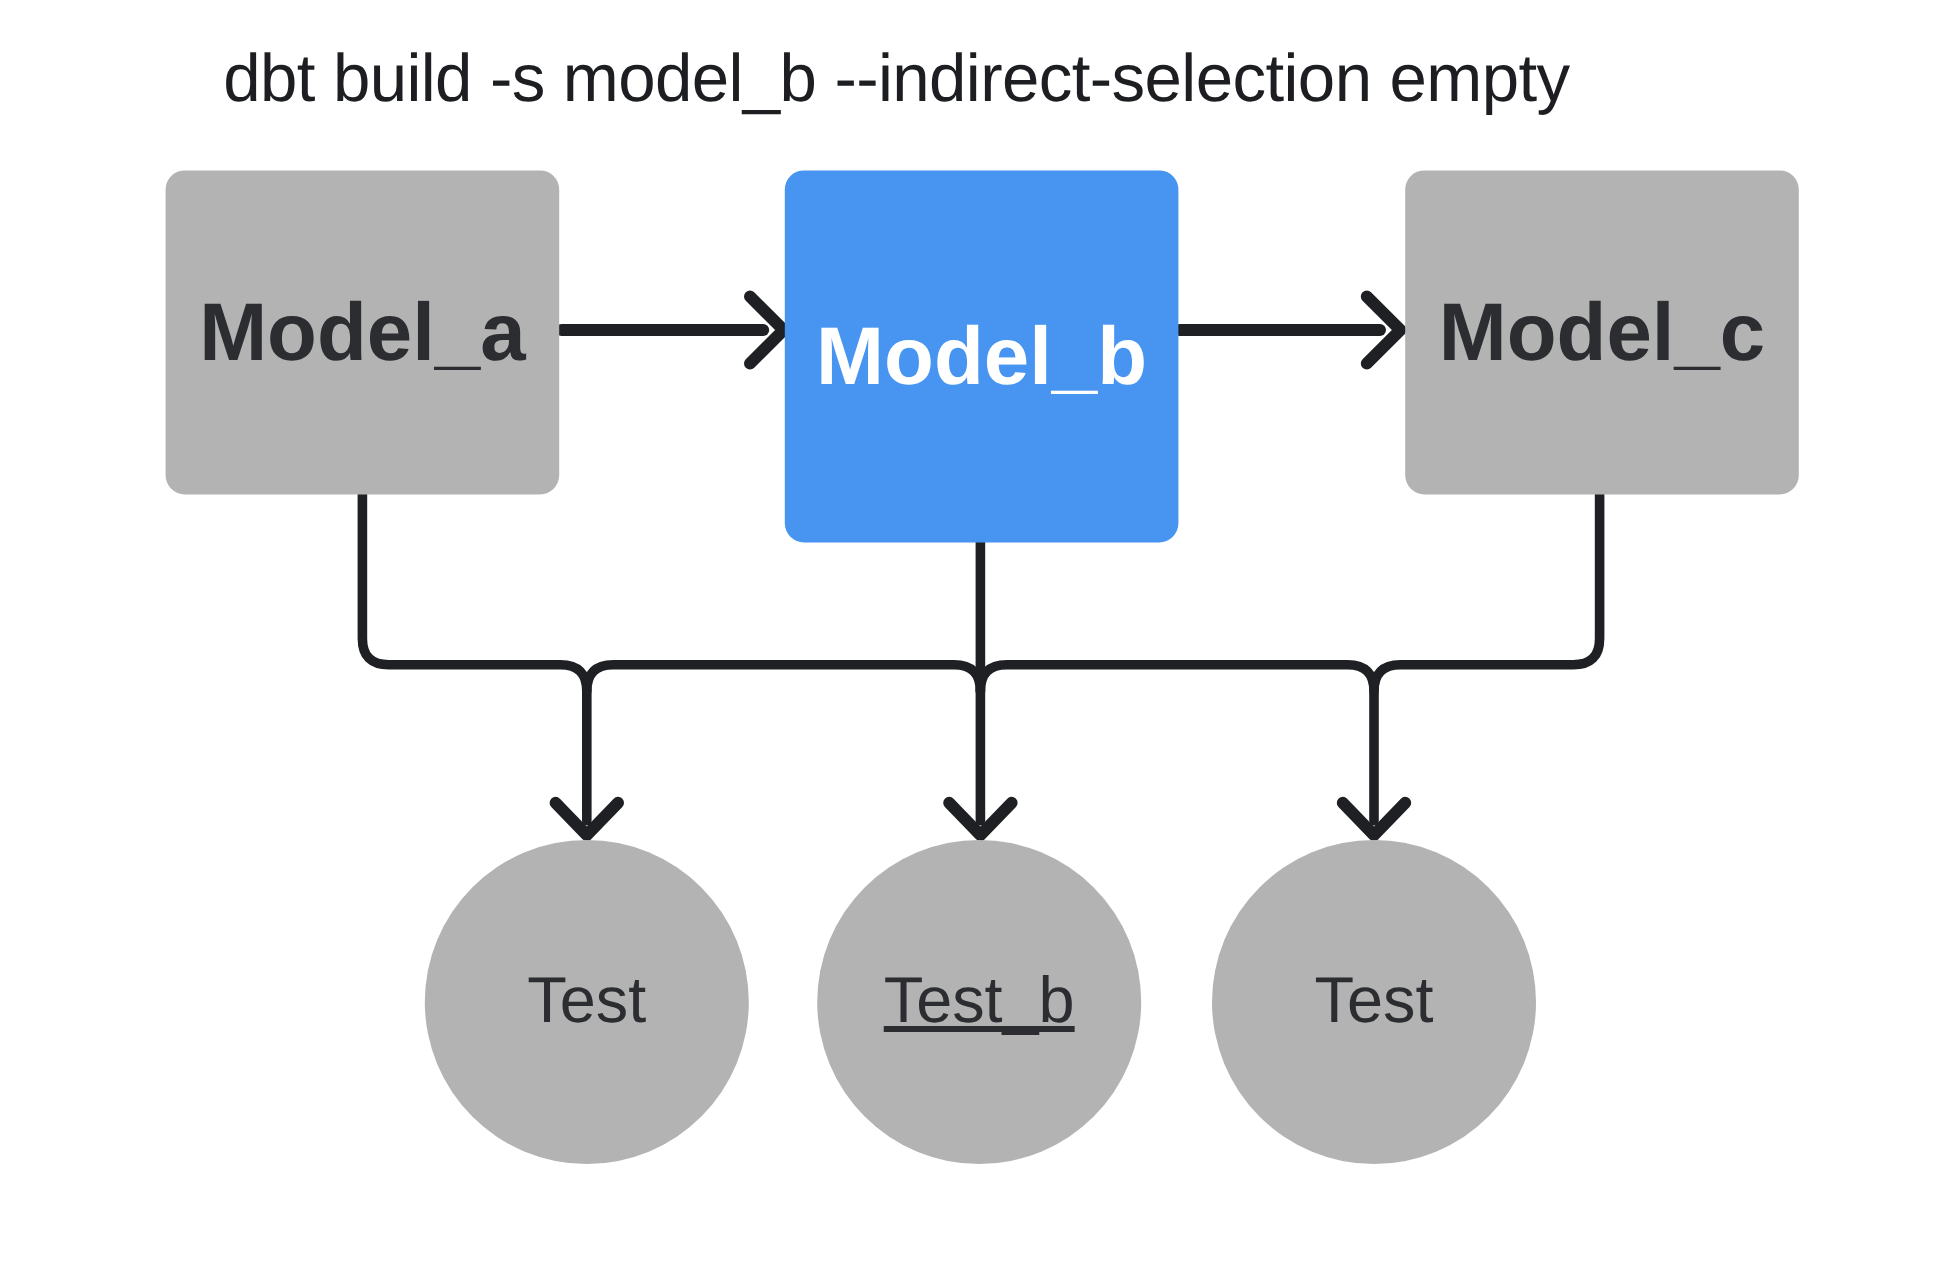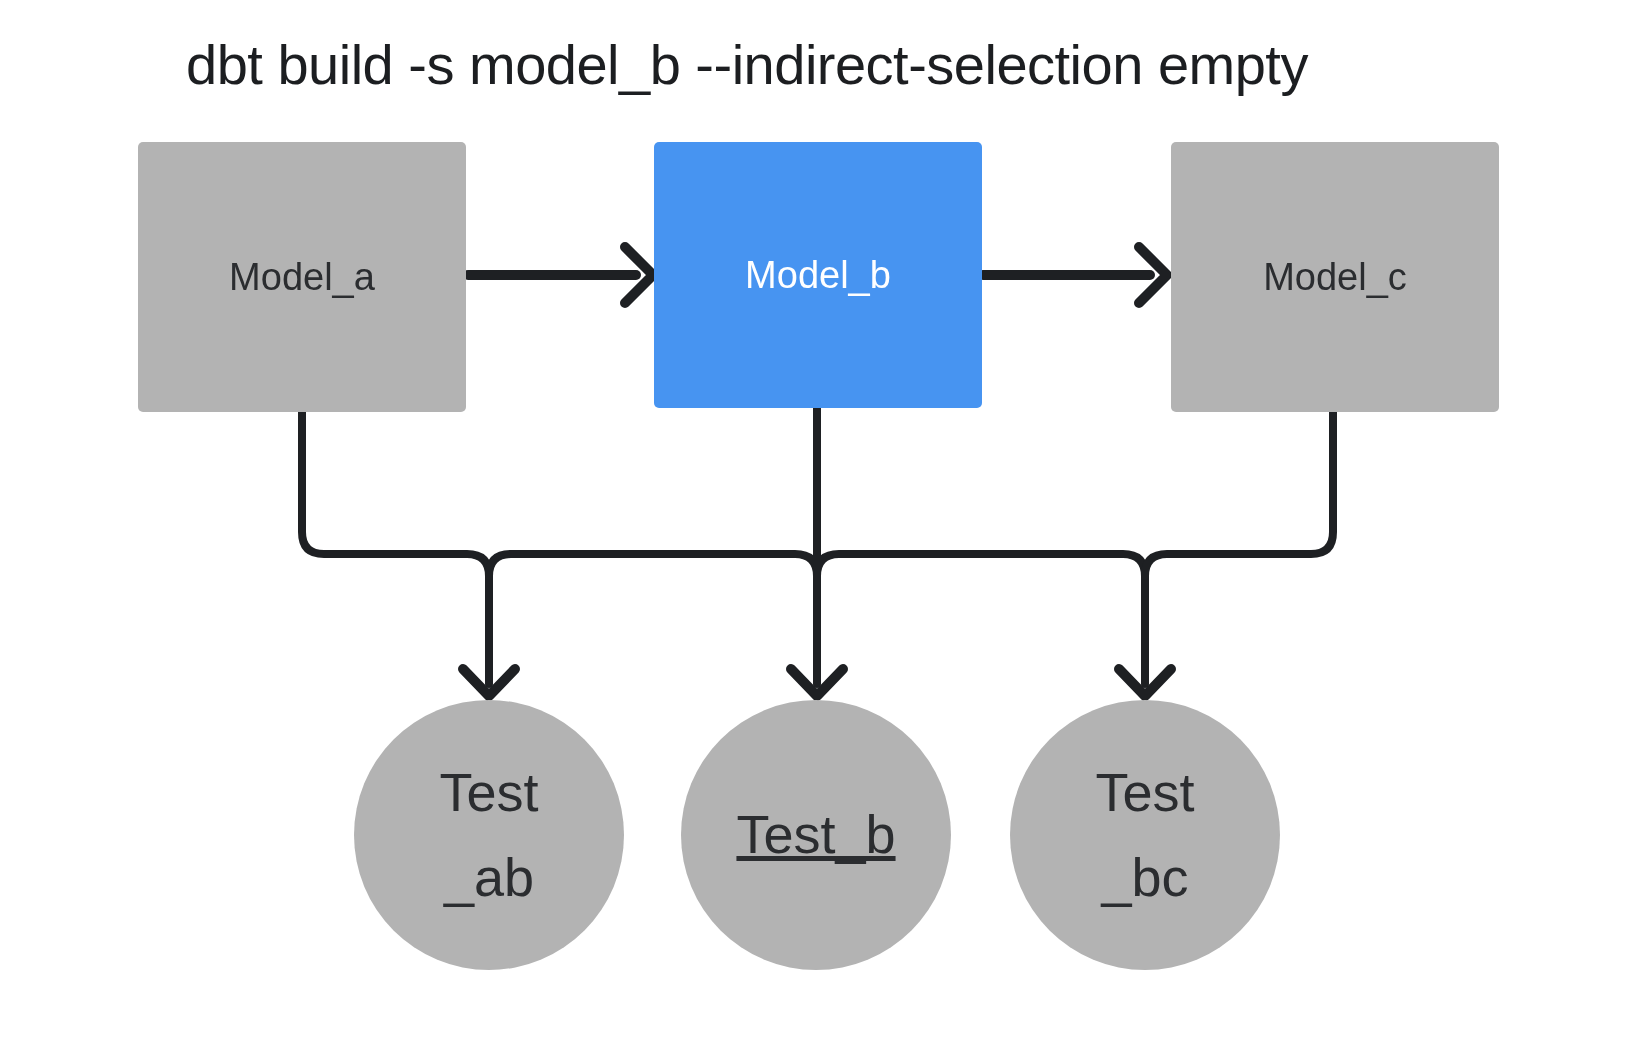--- a/index.html
+++ b/index.html
@@ -52,25 +52,25 @@
     position: absolute;
     display: flex;
     align-items: center;
     justify-content: center;
     text-align: center;
     box-sizing: border-box;
   }
   .box {
     width: 328px;
     height: 270px;
-    border-radius: 5px;
+    border-radius: 16px;
     background: var(--node-gray, #b3b3b3);
     color: var(--node-text, #2b2d30);
-    font-size: 38px;
-    font-weight: 400;
+    font-size: 68px;
+    font-weight: 700;
   }
   .box.selected {
     background: var(--selected, #4794f1);
     color: var(--selected-text, #ffffff);
   }
   .circle {
     width: 270px;
     height: 270px;
     border-radius: 50%;
     background: var(--node-gray, #b3b3b3);
@@ -112,35 +112,33 @@
 
     <path class="chevron" d="M 447 669 L 473 696 L 499 669"></path>
     <path class="chevron" d="M 775 669 L 801 696 L 827 669"></path>
     <path class="chevron" d="M 1103 669 L 1129 696 L 1155 669"></path>
   </svg>
 
   <div class="node box" style="left:122px; top:142px;">
     <span>Model_a</span>
   </div>
 
-  <div class="node box selected" style="left:638px; top:142px; height:266px;">
+  <div class="node box selected" style="left:638px; top:142px; height:310px;">
     <span>Model_b</span>
   </div>
 
   <div class="node box" style="left:1155px; top:142px;text-align:center;">
     <span>Model_c</span>
   </div>
 
   <div class="node circle" style="left:338px; top:700px;">
     <span>Test</span>
-    <span>_ab</span>
   </div>
 
   <div class="node circle" style="left:665px; top:700px;text-decoration:underline;">
     <span>Test_b</span>
   </div>
 
   <div class="node circle" style="left:994px; top:700px;">
     <span>Test</span>
-    <span>_bc</span>
   </div>
 
 </div>
 
 </body></html>

